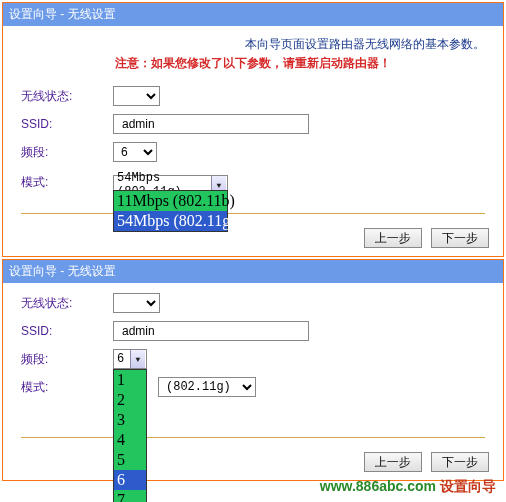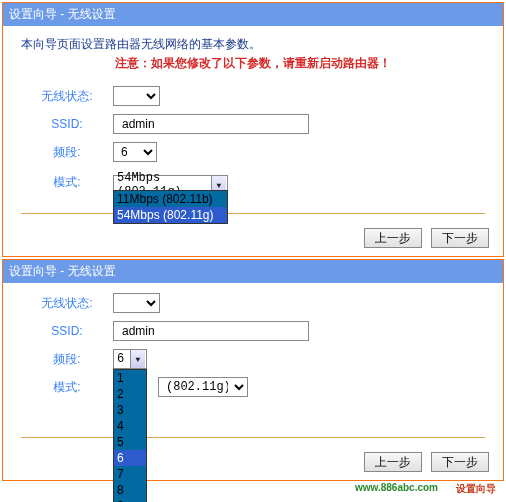--- a/index.html
+++ b/index.html
@@ -22,37 +22,37 @@
       padding: 3px 6px;
       font-size: 12px;
     }
     .panel-body {
       padding: 10px 18px 8px 18px;
       background: #fff;
     }
     .description {
       color: #1a3a8c;
       margin-bottom: 2px;
+      text-align: right;
     }
     .warning {
       color: #d62a2a;
       font-weight: bold;
       margin-bottom: 14px;
       text-align: center;
     }
     .form-row {
       display: flex;
       align-items: center;
       margin-bottom: 8px;
       position: relative;
     }
     .form-label {
       width: 92px;
-      color: #3b82f6;
-      text-align: center;
+      color: #4c1d95;
     }
     .select-box, .text-input {
       border: 1px solid #888;
       background: #fff;
       font-size: 12px;
       height: 20px;
       padding: 1px 3px;
       font-family: inherit;
     }
     .select-box.wireless-state { width: 46px; padding-left: 42px; }
@@ -84,24 +84,24 @@
       align-items: center;
       justify-content: center;
       font-size: 8px;
       color: #222;
     }
     .dropdown-list {
       position: absolute;
       top: 20px;
       left: 0;
       border: 1px solid #333;
-      background: #0369a1;
+      background: #22c55e;
       z-index: 10;
-      font-family: Liberation Sans, sans-serif;
-      font-size: 12px;
+      font-family: Liberation Serif, serif;
+      font-size: 16px;
     }
     .dropdown-list .item {
       padding: 1px 3px;
       white-space: nowrap;
     }
     .dropdown-list .item.selected {
       background: #2d5bcc;
       color: #fff;
     }
     .divider {
@@ -119,23 +119,23 @@
       background: linear-gradient(#f8f8f8, #e0e0e0);
       font-size: 12px;
       margin-left: 6px;
       cursor: pointer;
       font-family: Liberation Mono, monospace;
     }
     .footer-links {
       position: absolute;
       bottom: 6px;
       right: 10px;
-      font-size: 10px;
+      font-size: 14px;
       display: flex;
-      gap: 18px;
+      gap: 4px;
     }
     .domain-link { color: #2a8a2a; font-weight: bold; }
     .config-link { color: #c63a1a; font-weight: bold; }
     .mode-open { width: 115px; }
     .channel-open { width: 34px; }
     .channel-list { width: 34px; max-height: 200px; overflow: visible; }
   </style>
 </head>
 <body>
 
@@ -220,21 +220,21 @@
           <div class="item">8</div>
           <div class="item">9</div>
 
         </div>
       </div>
     </div>
 
     <div class="form-row">
       <span class="form-label">模式:</span>
       <span style="width:45px"></span>
-      <select class="select-box mode" style="width:90px">
+      <select class="select-box mode" style="width:98px">
         <option>(802.11g)</option>
       </select>
     </div>
 
     <div class="divider" style="margin-top:40px"></div>
   </div>
   <div class="button-row">
     <button class="nav-btn">上一步</button>
     <button class="nav-btn">下一步</button>
   </div>

